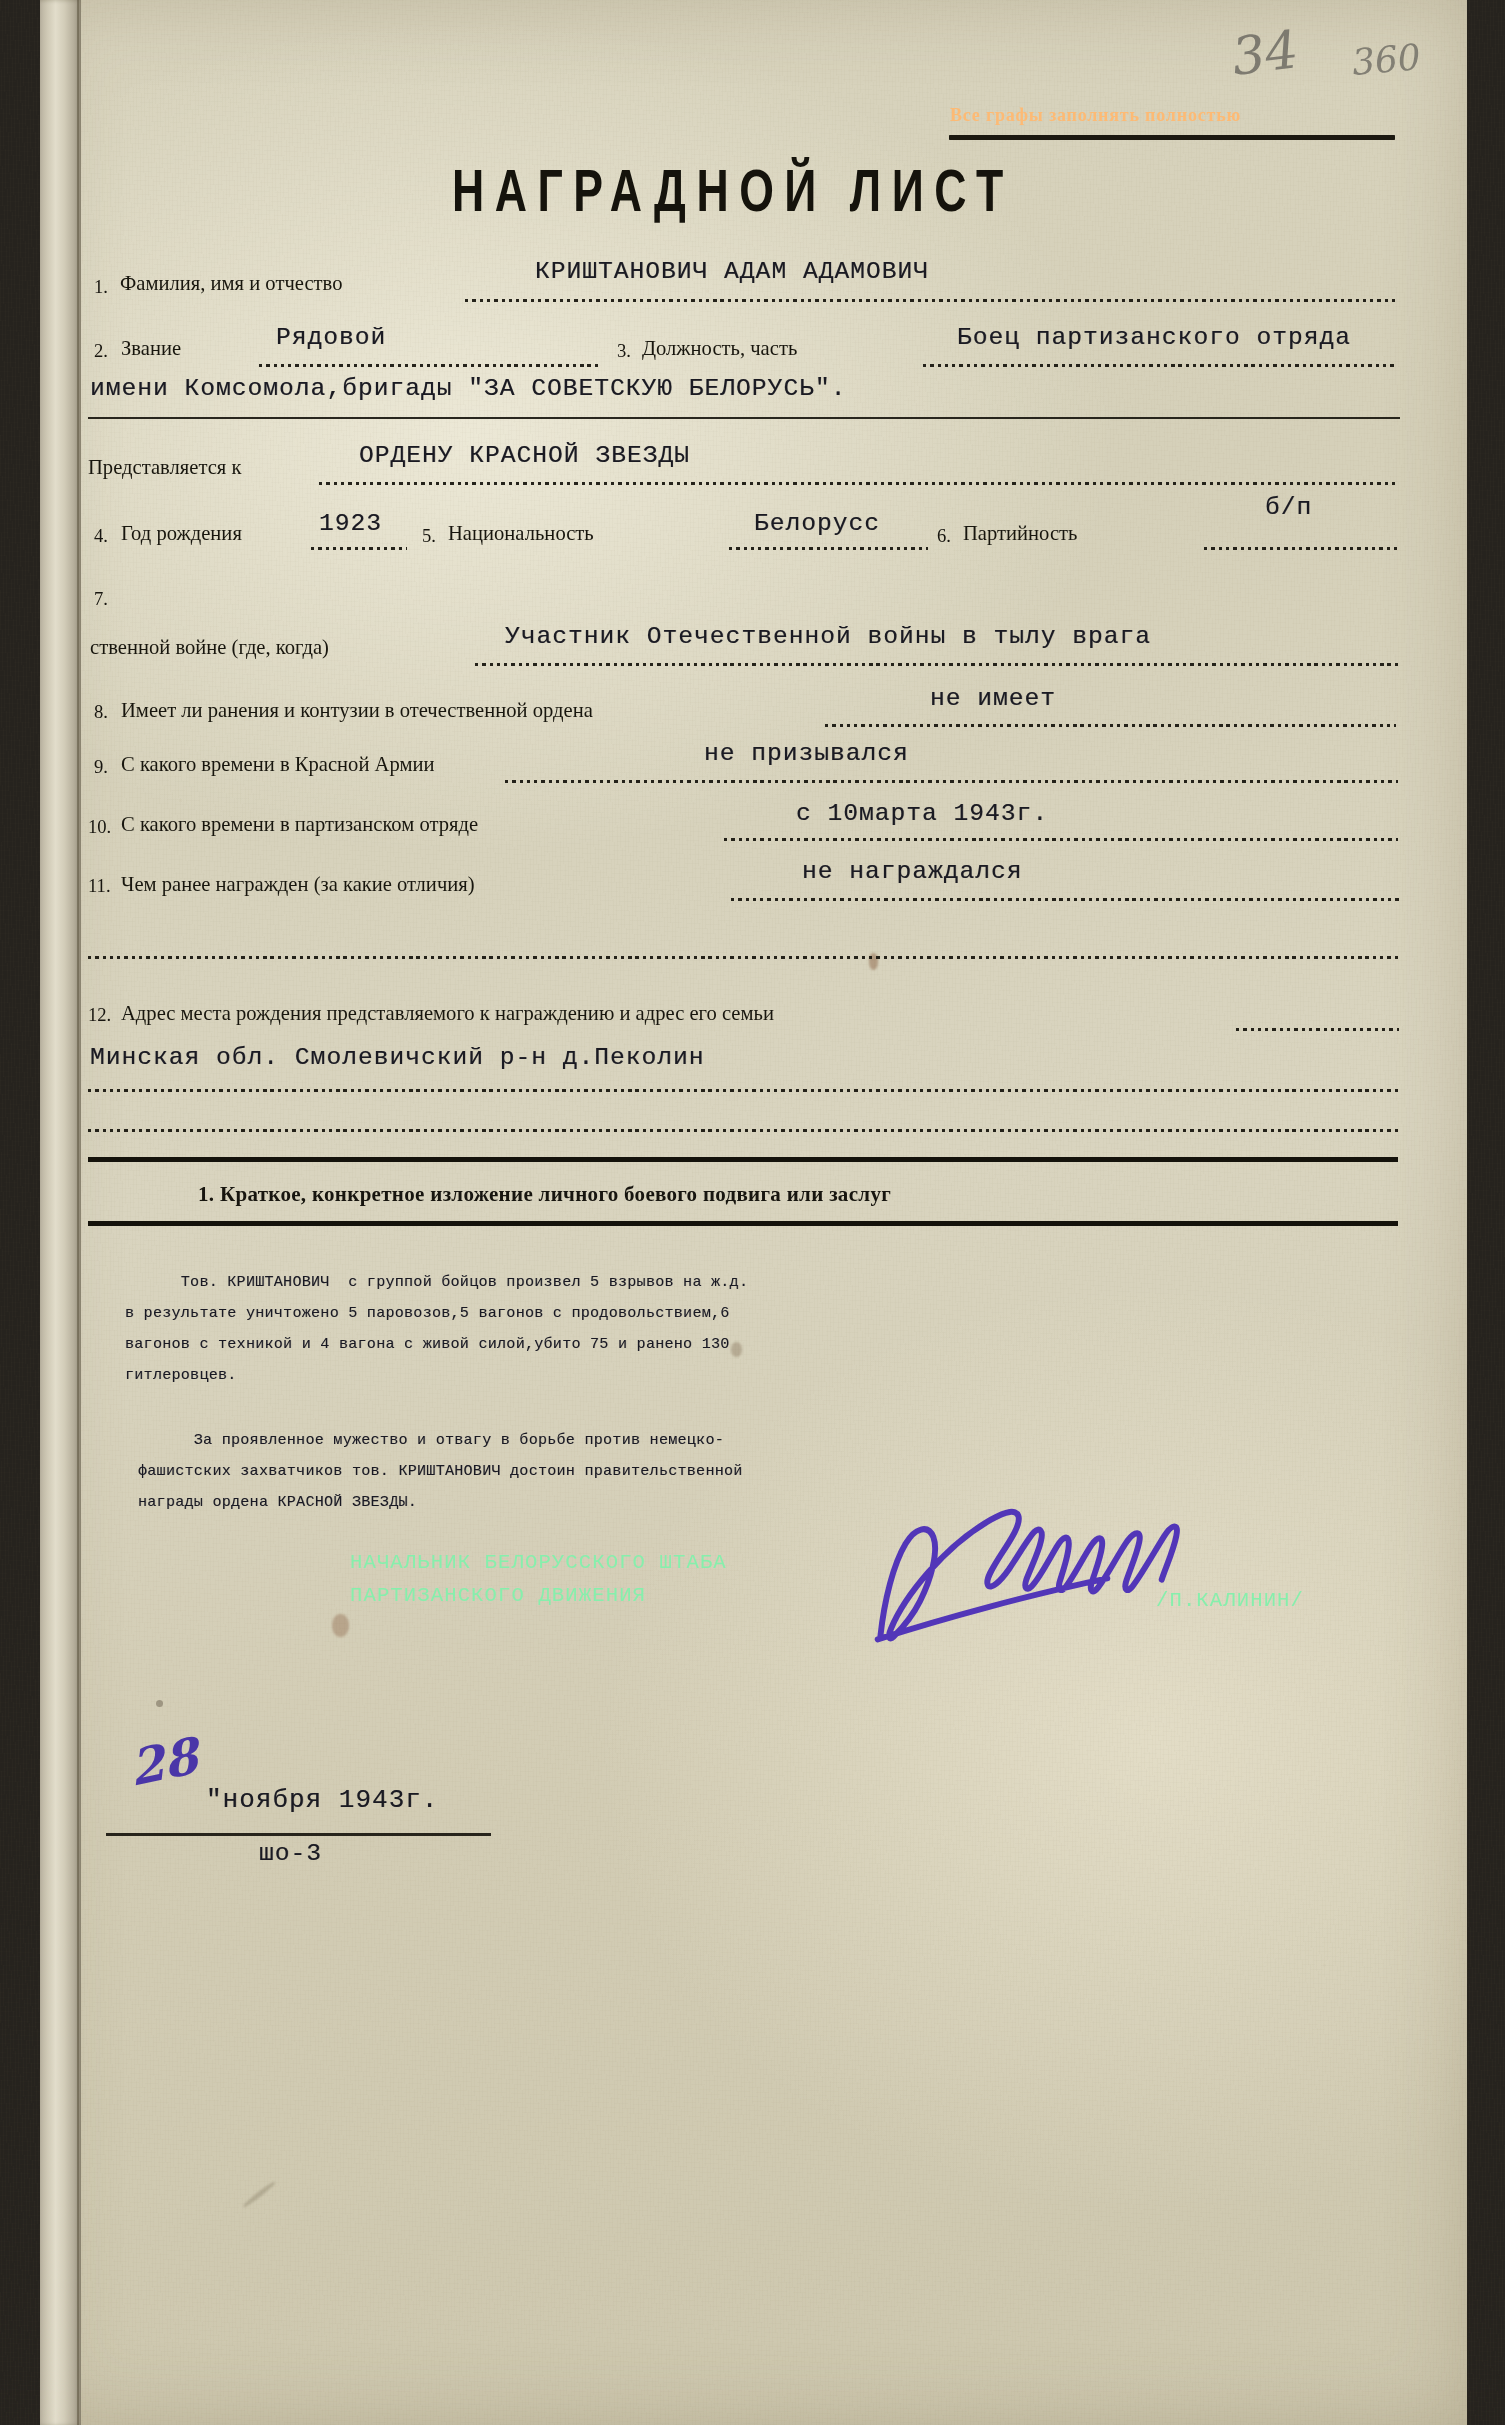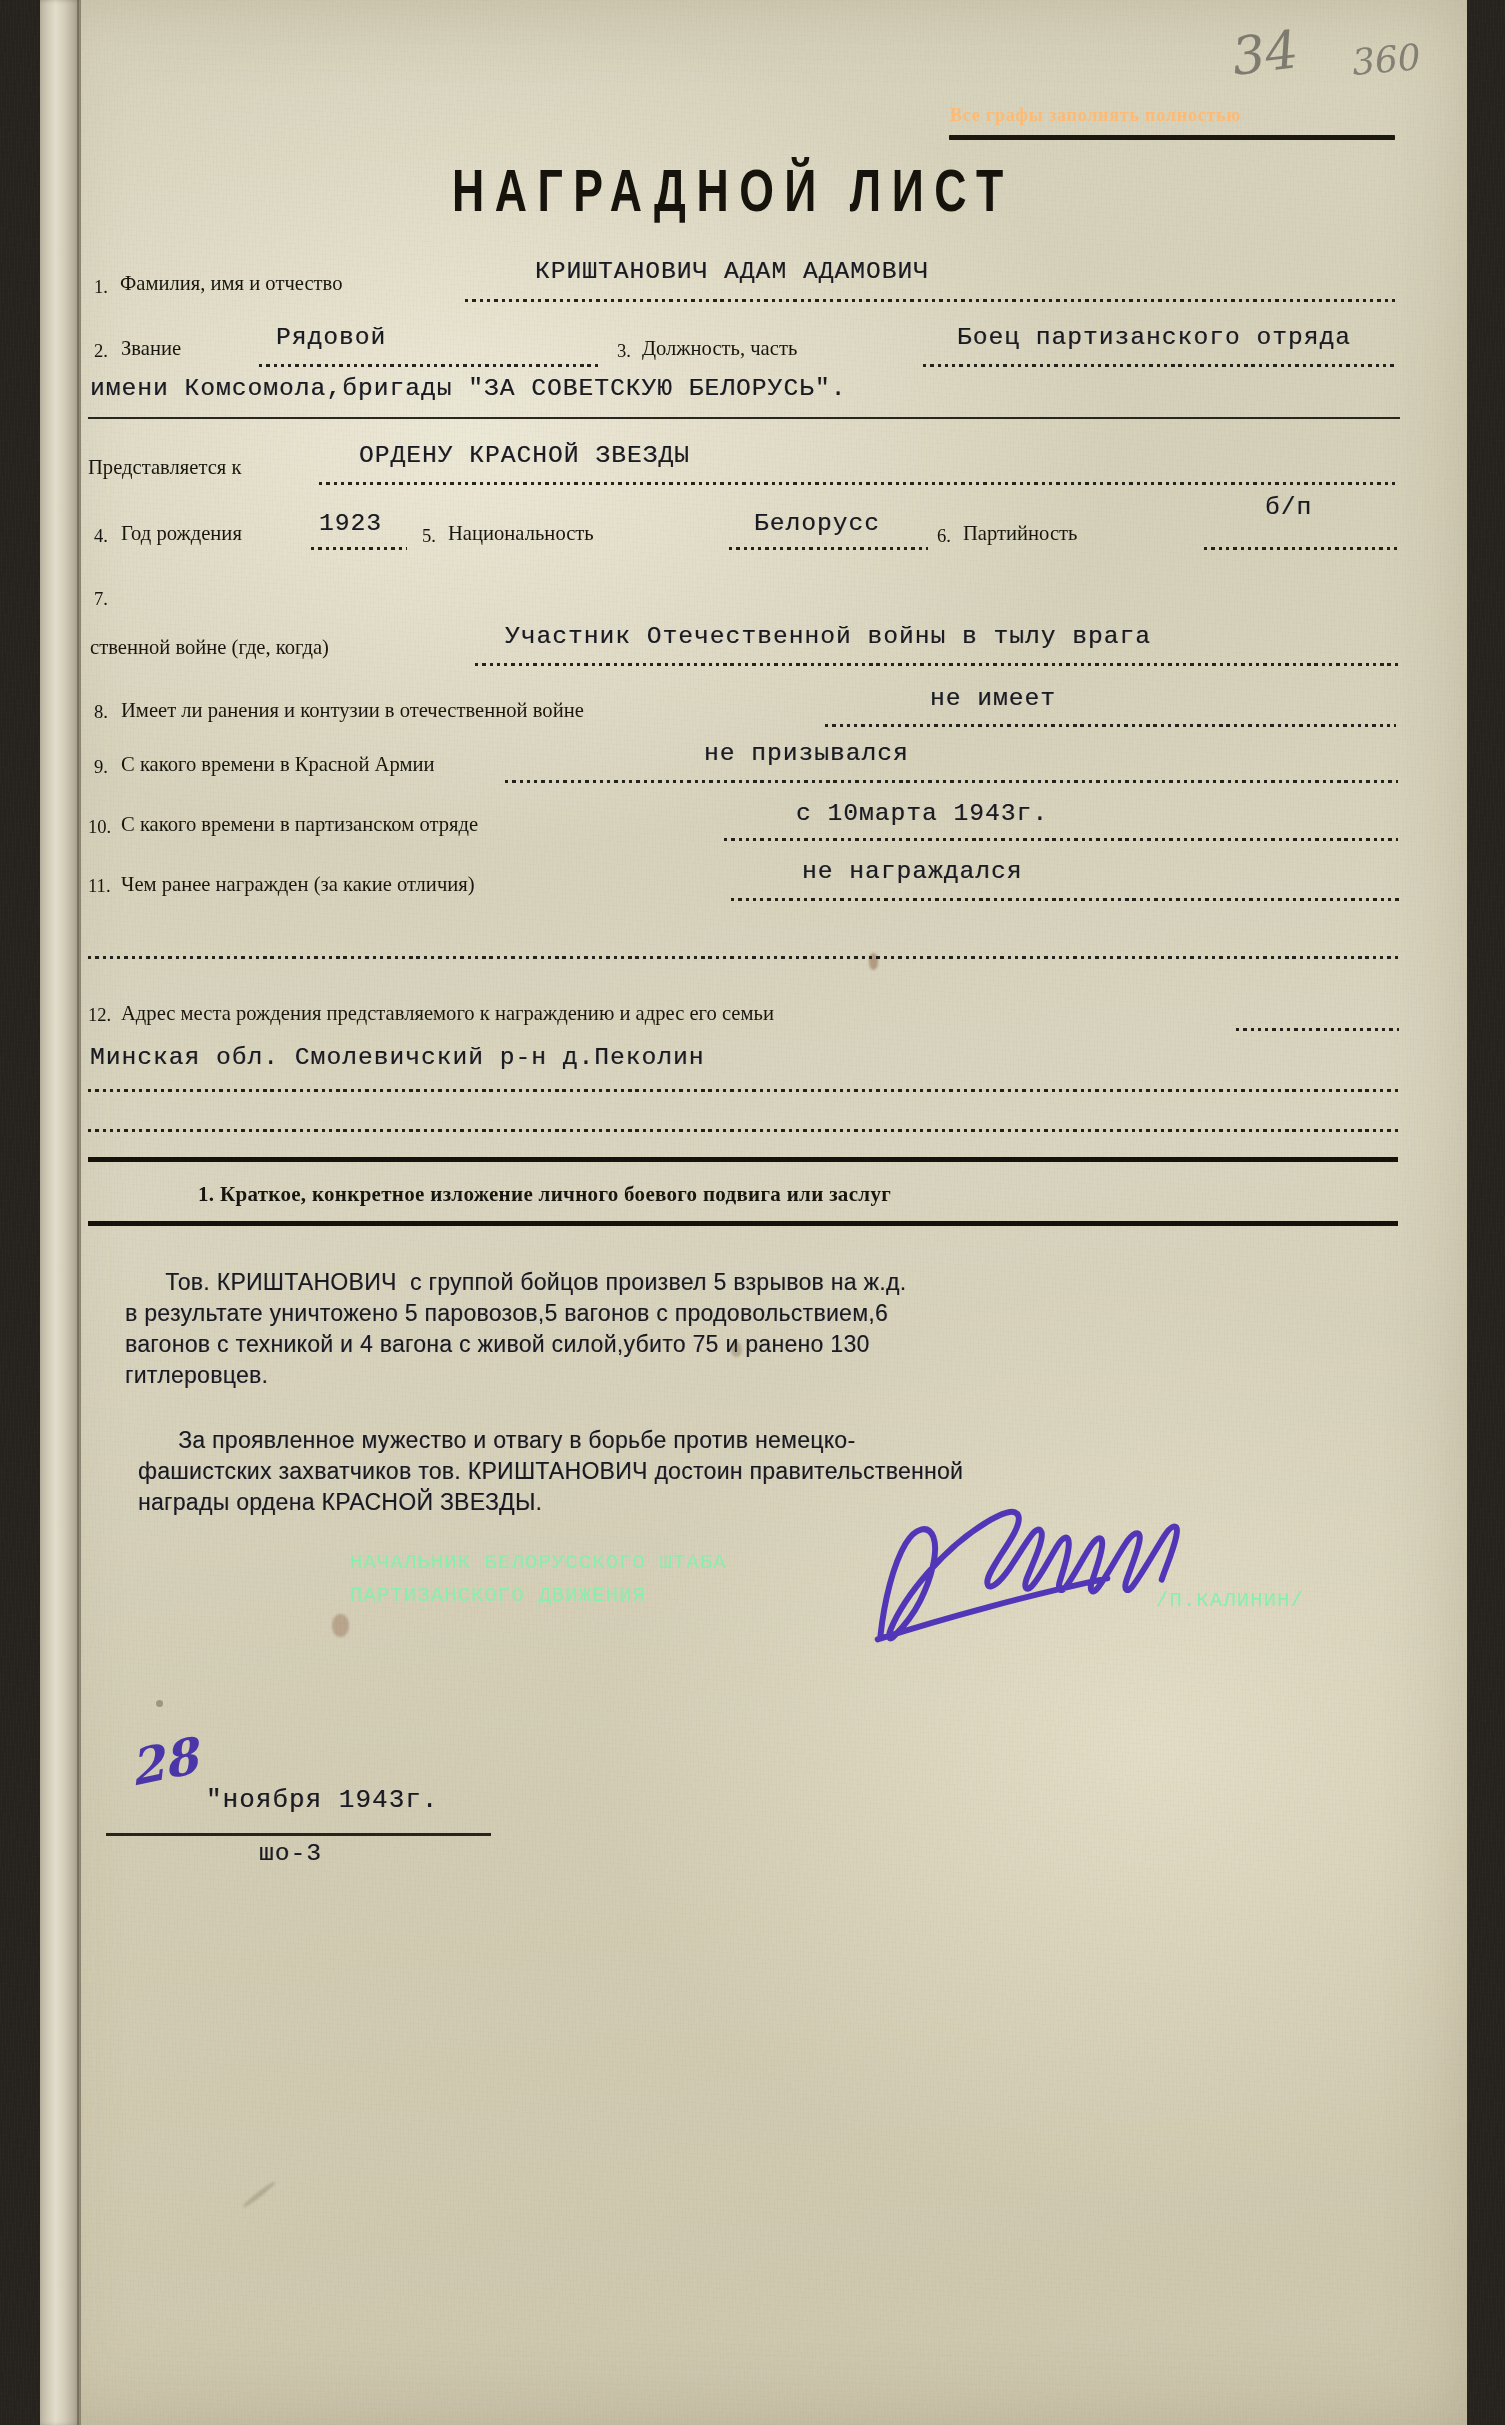--- a/index.html
+++ b/index.html
@@ -143,22 +143,22 @@
     opacity: 0.9;
   }
   .thickrule {
     position: absolute;
     height: 5.3px;
     background: #14120b;
   }
 
   
   .body-typed {
-    font-family: Liberation Sans, sans-serif;
-    font-size: 23px;
+    font-family: Liberation Mono, monospace;
+    font-size: 15px;
     line-height: 31px;
     letter-spacing: 0.3px;
     color: #191923;
     white-space: pre;
     text-shadow: 0.5px 0.3px 0 rgba(25,25,45,0.32);
   }
 
   .sig-title {
     font-family: "Liberation Mono", "DejaVu Sans Mono", monospace;
     font-size: 20.6px;
@@ -242,21 +242,21 @@
   <div class="dots" style="left:1164px;top:547px;width:193px;"></div>
   <div class="blk typed" style="left:1225px;top:494px;font-size:24.6px;">б/п</div>
 
   <div class="blk printed fnum" style="left:54px;top:588px;">7.</div>
 
   <div class="blk printed flabel" style="left:50px;top:636px;">ственной войне (где, когда)</div>
   <div class="dots" style="left:435px;top:663px;width:923px;"></div>
   <div class="blk typed" style="left:465px;top:623px;font-size:24.6px;">Участник Отечественной войны в тылу врага</div>
 
   <div class="blk printed fnum" style="left:54px;top:701px;">8.</div>
-  <div class="blk printed flabel" style="left:81px;top:699px;">Имеет ли ранения и контузии в отечественной войне</div>
+  <div class="blk printed flabel" style="left:81px;top:699px;">Имеет ли ранения и контузии в отечественной ордена</div>
   <div class="dots" style="left:785px;top:724px;width:571px;"></div>
   <div class="blk typed" style="left:890px;top:685px;font-size:24.6px;">не имеет</div>
 
   <div class="blk printed fnum" style="left:54px;top:756px;">9.</div>
   <div class="blk printed flabel" style="left:81px;top:753px;">С какого времени в Красной Армии</div>
   <div class="dots" style="left:465px;top:780px;width:893px;"></div>
   <div class="blk typed" style="left:664px;top:740px;font-size:24.6px;">не призывался</div>
 
   <div class="blk printed fnum" style="left:48px;top:816px;">10.</div>
   <div class="blk printed flabel" style="left:81px;top:813px;">С какого времени в партизанском  отряде</div>

